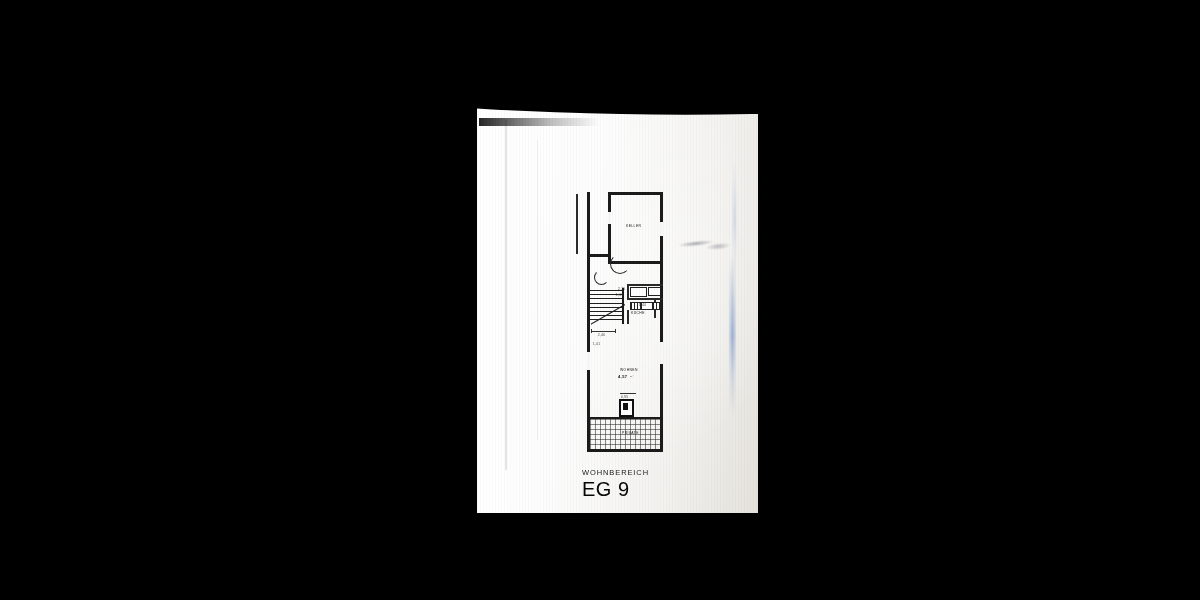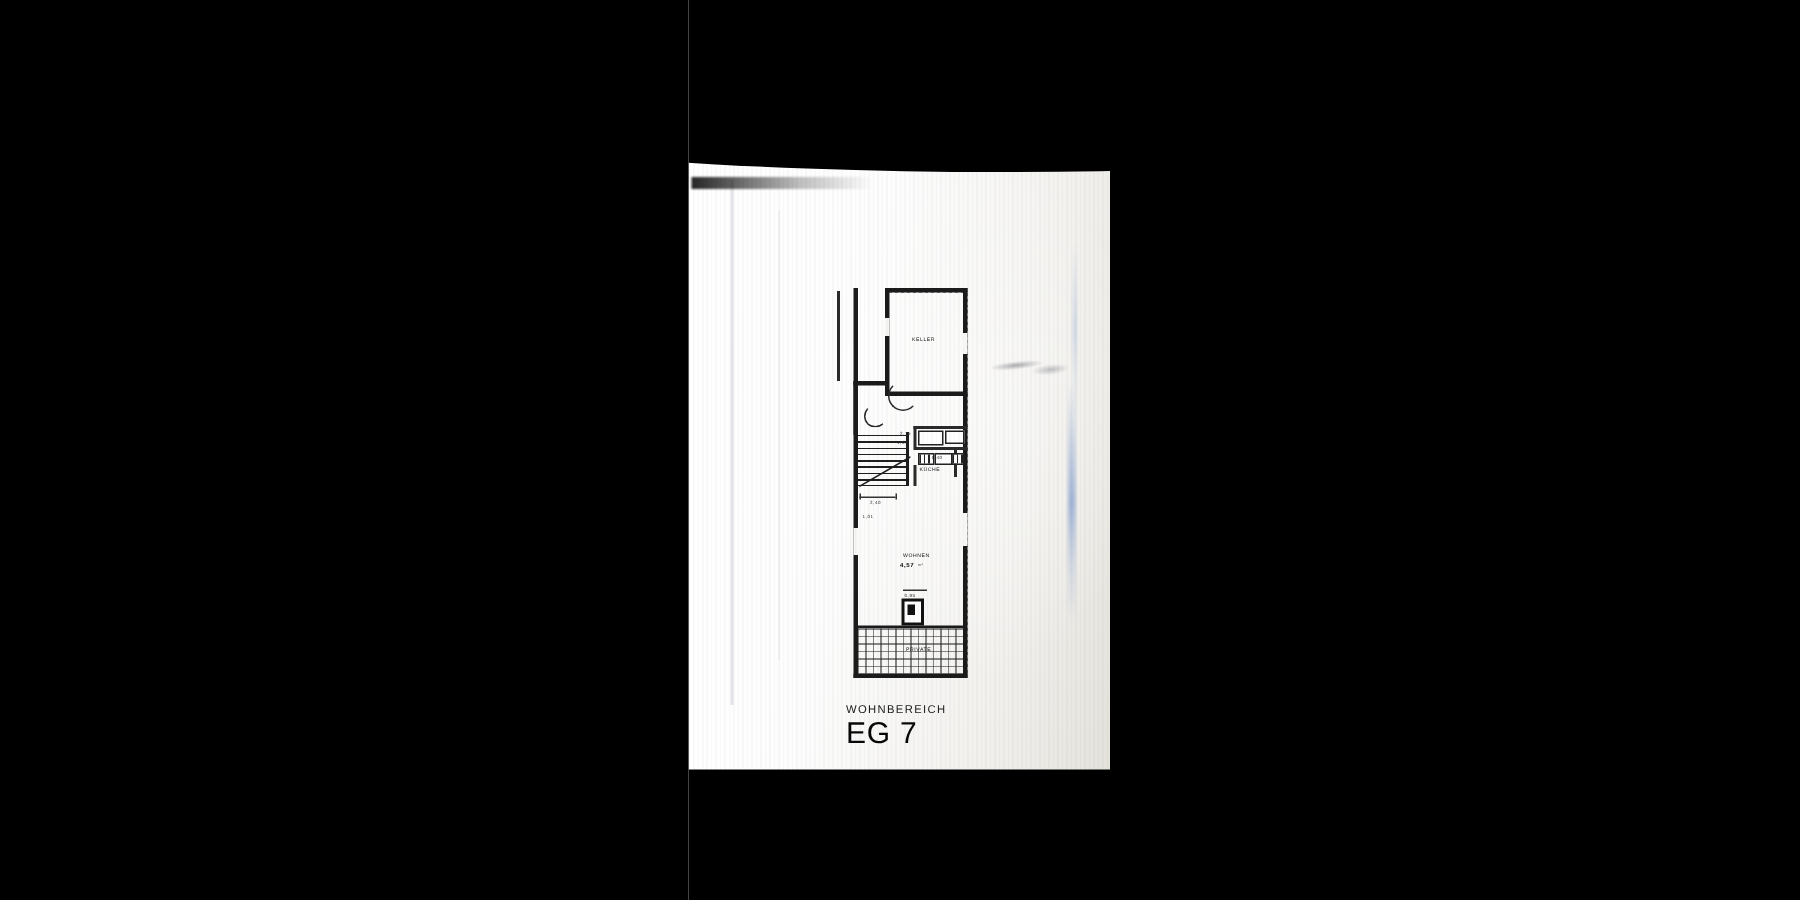--- a/index.html
+++ b/index.html
@@ -9,21 +9,22 @@
     width: 1200px;
     height: 600px;
     overflow: hidden;
     font-family: "Liberation Sans", sans-serif;
   }
 
   #stage {
     position: relative;
     width: 996px;
     height: 600px;
-    background: #404040;
+    background: #d946ef;
+    margin-left: 18px;
   }
 
   
   #scan {
     position: absolute;
     left: 459px;
     top: 0px;
     width: 281px;
     height: 600px;
     background:
@@ -360,21 +361,21 @@
       <span class="lbl lbl-dim" style="left:19px; top:150px;">1,01</span>
 
       <span class="lbl lbl-dim" style="left:65px; top:111px;">1,40</span>
 
       <span class="lbl lbl-dim" style="left:47px; top:203px;">0,95</span>
 
     </div>
 
     <div id="titleblock">
       <div id="tb-sub">WOHNBEREICH</div>
-      <div id="tb-main">EG 7</div>
+      <div id="tb-main">EG 9</div>
     </div>
 
     <div class="scan-top-black2"></div>
     <div class="scan-top-fringe"></div>
     <div class="scan-bottom-black"></div>
 
     <div class="noise"></div>
   </div>
 
   <div style="position:absolute;left:0;top:0;width:459px;height:600px;background:#000;"></div>

